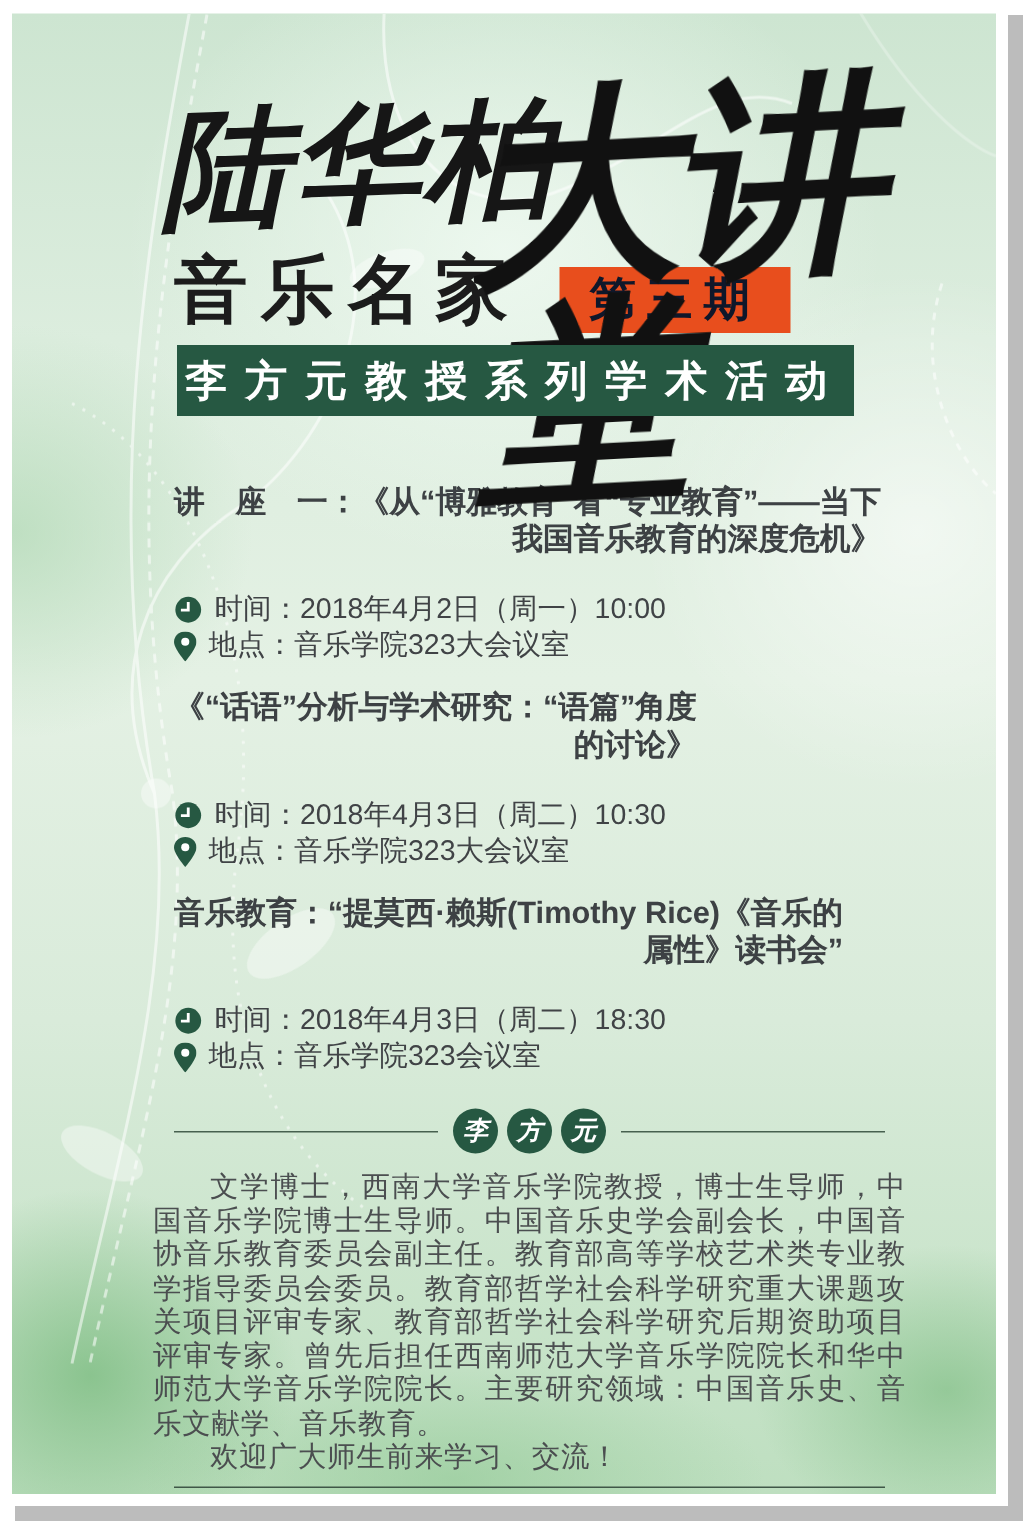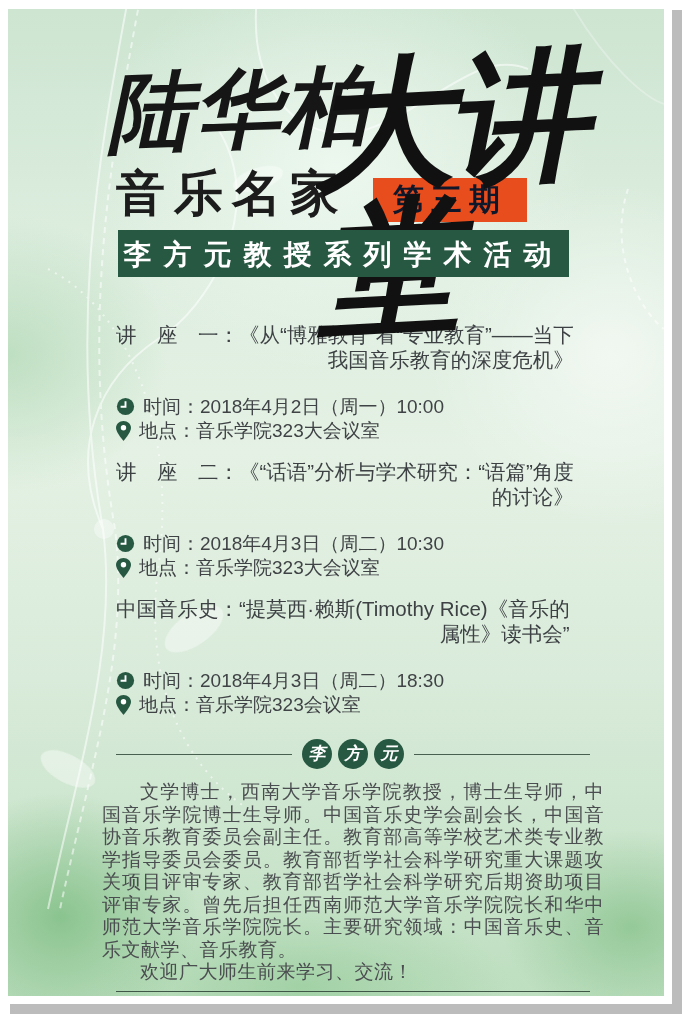--- a/index.html
+++ b/index.html
@@ -34,21 +34,21 @@
                color:#0f172a;font-weight:700;font-size:31px;line-height:44px;text-align:center;
                letter-spacing:7px;z-index:2;}
 
   .banner{position:absolute;left:110px;top:221px;width:451px;height:47px;background:#265842;
           color:#ffffff;font-family:"Liberation Serif",serif;font-weight:700;font-size:28px;
           line-height:49px;text-align:center;letter-spacing:12px;z-index:4;}
 
   
   .main{position:absolute;left:94px;top:313px;width:502px;color:#45484b;}
   .event{margin-bottom:18px;padding-left:14px;}
-  .event-heading{display:flex;align-items:flex-start;font-weight:400;font-size:20.5px;
+  .event-heading{display:flex;align-items:flex-start;font-weight:700;font-size:20.5px;
                  line-height:25px;color:#3d4144;}
   .event-label{white-space:nowrap;flex:0 0 auto;}
   .event-title{white-space:pre-line;text-align:right;}
   .event-rows{margin-top:24px;}
   .row{display:flex;align-items:center;gap:8px;font-size:19px;line-height:21px;
        color:#404346;margin-top:3px;}
   .row svg{flex:0 0 auto;display:block;}
 
   
   .divider{margin:24px 14px 0 14px;display:flex;align-items:center;}
@@ -121,21 +121,20 @@
               <path d="M7.5 0 C3.3 0 0 3.1 0 7 C0 11.4 7.5 20 7.5 20 C7.5 20 15 11.4 15 7 C15 3.1 11.7 0 7.5 0 Z" fill="#265842"></path>
               <circle cx="7.5" cy="6.8" r="2.7" fill="#ffffff"></circle>
             </svg>
             <span>地点：音乐学院323大会议室</span>
           </div>
         </div>
       </div>
 
       <div class="event">
         <div class="event-heading">
-          <span class="event-label">讲　座　二：</span>
           <span class="event-title">《“话语”分析与学术研究：“语篇”角度
 的讨论》</span>
         </div>
         <div class="event-rows">
           <div class="row">
             <svg width="19" height="19" viewBox="0 0 19 19">
               <circle cx="9.5" cy="9.5" r="8.6" fill="#265842"></circle>
               <path d="M9.5 4.3 L9.5 9.7 L4.6 9.7" stroke="#ffffff" stroke-width="1.9" fill="none"></path>
             </svg>
             <span>时间：2018年4月3日（周二）10:30</span>
@@ -145,21 +144,21 @@
               <path d="M7.5 0 C3.3 0 0 3.1 0 7 C0 11.4 7.5 20 7.5 20 C7.5 20 15 11.4 15 7 C15 3.1 11.7 0 7.5 0 Z" fill="#265842"></path>
               <circle cx="7.5" cy="6.8" r="2.7" fill="#ffffff"></circle>
             </svg>
             <span>地点：音乐学院323大会议室</span>
           </div>
         </div>
       </div>
 
       <div class="event">
         <div class="event-heading">
-          <span class="event-label">中国音乐史：</span>
+          <span class="event-label">音乐教育：</span>
           <span class="event-title">“提莫西·赖斯(Timothy Rice)《音乐的
 属性》读书会”</span>
         </div>
         <div class="event-rows">
           <div class="row">
             <svg width="19" height="19" viewBox="0 0 19 19">
               <circle cx="9.5" cy="9.5" r="8.6" fill="#265842"></circle>
               <path d="M9.5 4.3 L9.5 9.7 L4.6 9.7" stroke="#ffffff" stroke-width="1.9" fill="none"></path>
             </svg>
             <span>时间：2018年4月3日（周二）18:30</span>

